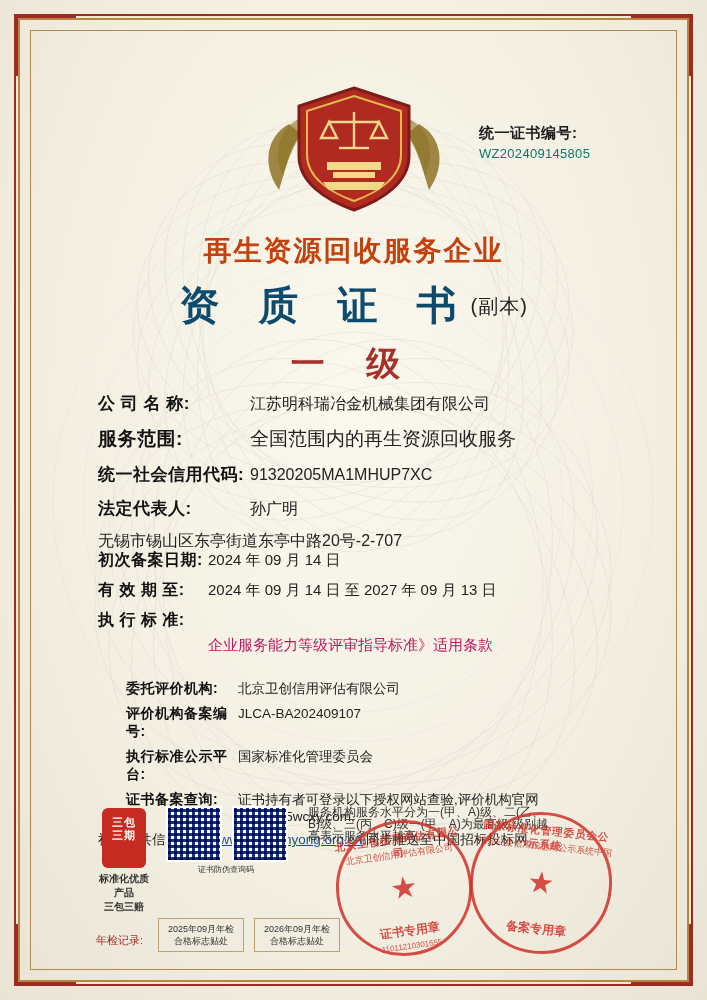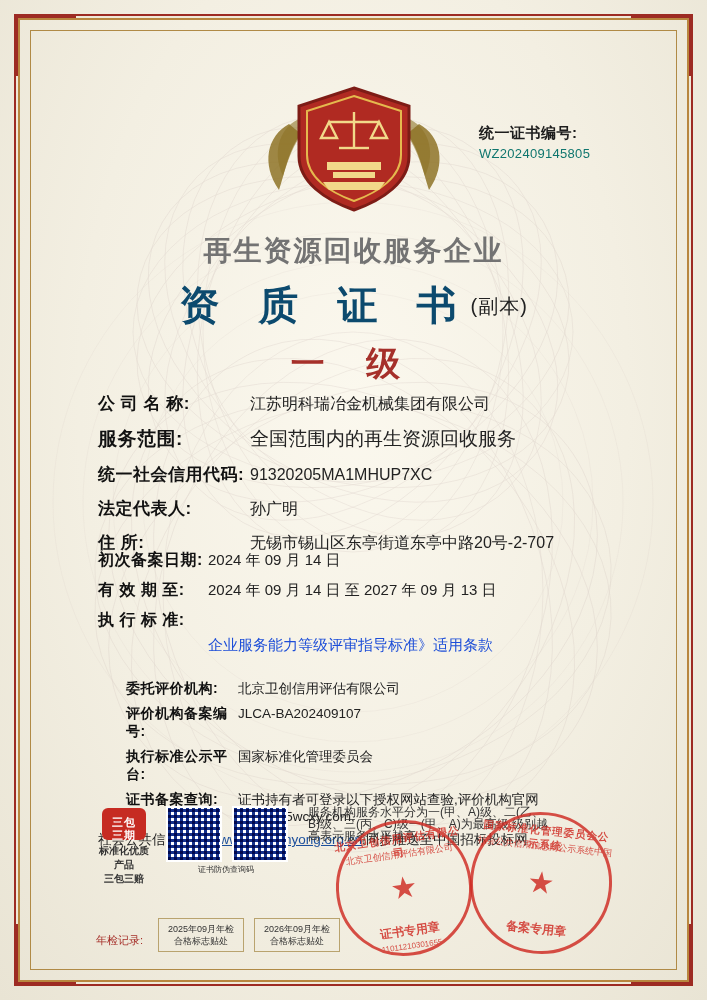--- a/index.html
+++ b/index.html
@@ -91,21 +91,21 @@
 
   .title-block {
     position: absolute;
     top: 192px;
     left: 0; right: 0;
     text-align: center;
   }
   .t-line1 {
     font-size: 28px;
     font-weight: bold;
-    color: #737373;
+    color: #c2410c;
     letter-spacing: 2px;
   }
   .t-line2 {
     margin-top: 8px;
     font-size: 40px;
     font-weight: bold;
     color: #0c4a6e;
     letter-spacing: 14px;
     display: inline-block;
   }
@@ -154,21 +154,21 @@
     position: absolute;
     top: 510px;
     left: 58px;
     right: 40px;
   }
   .fields2 .row { margin-bottom: 9px; }
   .fields2 .k { font-size: 16px; width: 110px; }
   .fields2 .v { font-size: 15px; }
   .std-extra {
     font-size: 15px;
-    color: #1d4ed8;
+    color: #be185d;
     margin-left: 110px;
     margin-top: -4px;
     margin-bottom: 9px;
   }
 
   .fields3 {
     position: absolute;
     top: 640px;
     left: 58px;
     right: 40px;
@@ -191,21 +191,21 @@
     right: 40px;
     height: 100px;
   }
   .badge-3 {
     position: absolute;
     left: 0; top: 2px;
     width: 56px;
     text-align: center;
   }
   .badge-3 .hex {
-    width: 44px; height: 32px;
+    width: 44px; height: 60px;
     margin: 0 auto;
     background: #c62b22;
     color: #fff;
     font-size: 11px;
     line-height: 13px;
     font-weight: bold;
     padding-top: 8px;
     box-sizing: border-box;
     border-radius: 6px;
     letter-spacing: 1px;
@@ -436,21 +436,20 @@
       </div>
       <div class="row">
         <div class="k">统一社会信用代码:</div>
         <div class="v">91320205MA1MHUP7XC</div>
       </div>
       <div class="row">
         <div class="k">法定代表人:</div>
         <div class="v">孙广明</div>
       </div>
       <div class="row">
-        <div class="k">住      所:</div>
         <div class="v">无锡市锡山区东亭街道东亭中路20号-2-707</div>
       </div>
     </div>
 
     <div class="fields2">
       <div class="row">
         <div class="k">初次备案日期:</div>
         <div class="v">2024 年 09 月 14 日</div>
       </div>
       <div class="row">

